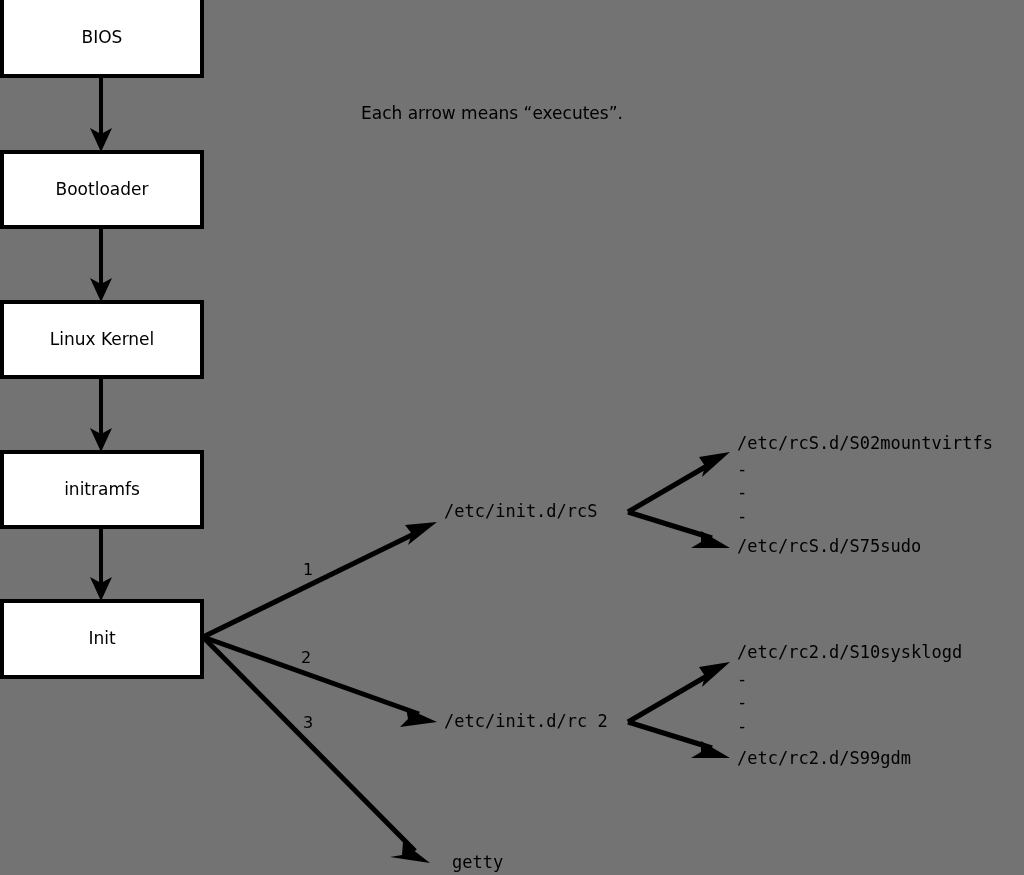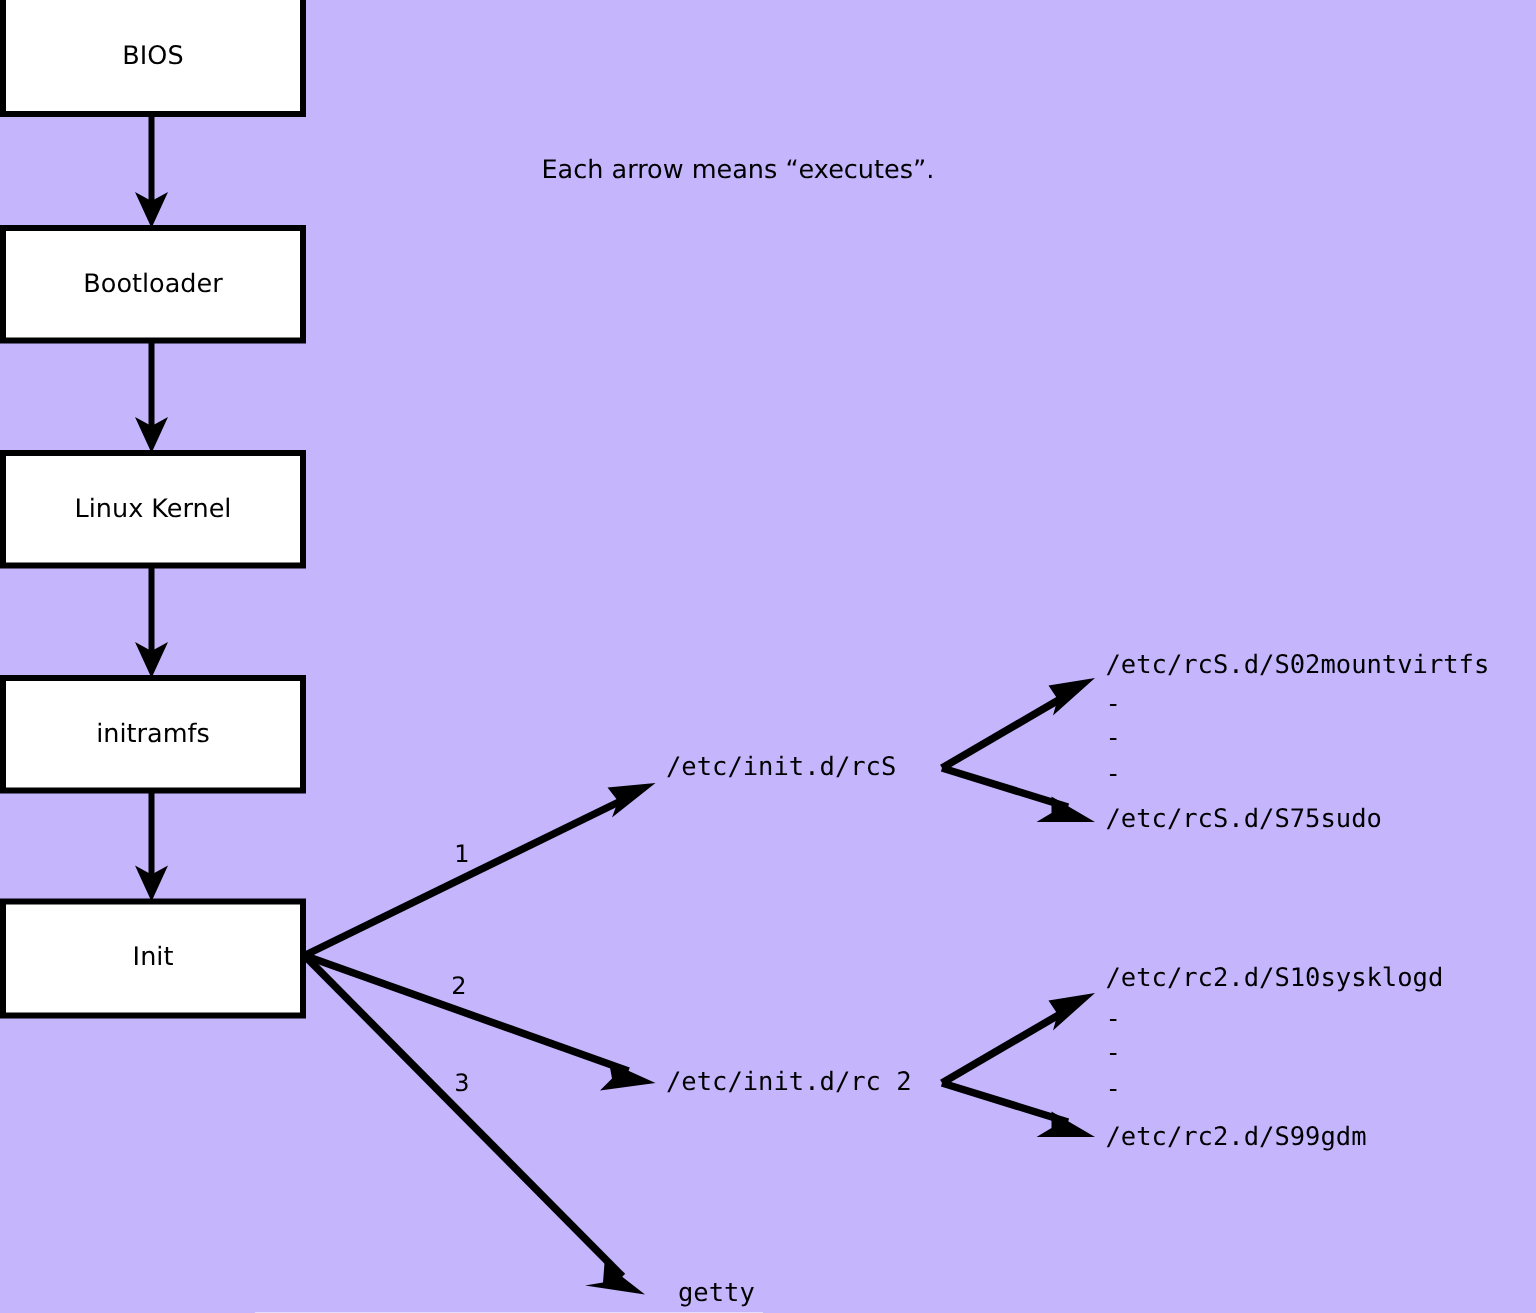--- a/index.html
+++ b/index.html
@@ -4,21 +4,21 @@
 <style>
   html, body {
     margin: 0;
     padding: 0;
     background: #ffffff;
   }
   #diagram-root {
     position: relative;
     width: 1024px;
     height: 875px;
-    background: #c4b5fd;
+    background: #737373;
     overflow: hidden;
     font-family: "DejaVu Sans", sans-serif;
   }
   svg.layer {
     position: absolute;
     left: 0;
     top: 0;
     width: 1024px;
     height: 875px;
   }

